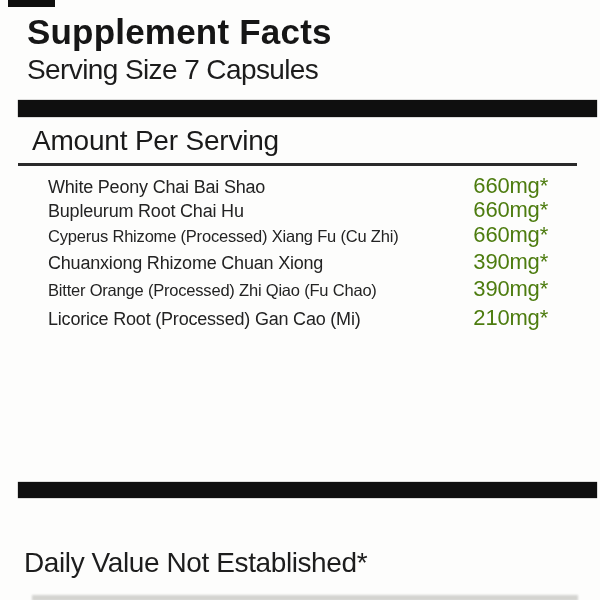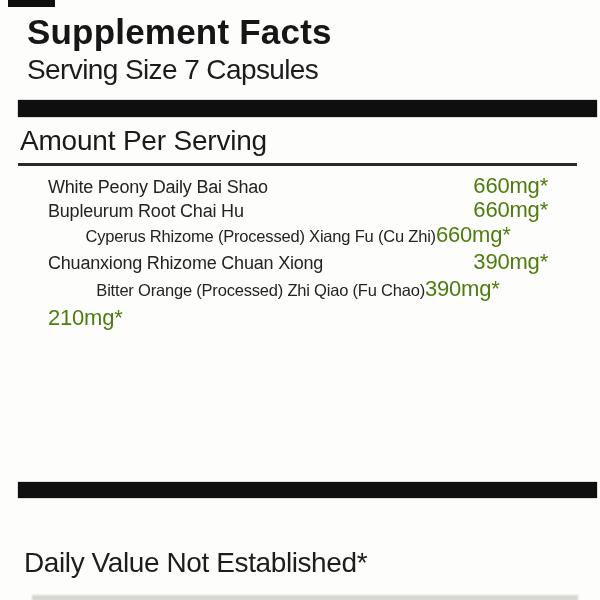--- a/index.html
+++ b/index.html
@@ -49,21 +49,21 @@
     position: absolute;
     left: 27px; top: 54px;
     font-size: 28px;
     font-weight: 400;
     letter-spacing: -0.6px;
     color: #1c1c1c;
     white-space: nowrap;
   }
   .amount-header {
     position: absolute;
-    left: 20px; top: 125px;
+    left: 32px; top: 125px;
     font-size: 28px;
     font-weight: 400;
     letter-spacing: -0.2px;
     color: #1a1a1a;
     white-space: nowrap;
   }
   .header-rule {
     position: absolute;
     left: 18px; top: 163px;
     width: 559px; height: 3px;
@@ -79,21 +79,20 @@
     justify-content: space-between;
     align-items: baseline;
     font-size: 18px;
     line-height: 19px;
     color: #232323;
     letter-spacing: -0.2px;
     white-space: nowrap;
   }
   .ing-row.sm {
     font-size: 16.5px;
-    justify-content: center;
   }
   .ing-row .amt {
     font-size: 22px;
     color: #4d7c0f;
   }
   .m2 { margin-top: 3px; gap: 36px; }
   .m3 { margin-top: 4px; }
   .m4 { margin-top: 6px; }
   .m5 { margin-top: 6px; }
   .m6 { margin-top: 8px; }
@@ -130,40 +129,41 @@
   <div class="serving-size">Serving Size 7 Capsules</div>
 
   <div class="bar bar-thick-1"></div>
 
   <div class="amount-header">Amount Per Serving</div>
 
   <div class="header-rule"></div>
 
   <div class="ingredients">
     <div class="ing-row">
-      <span class="nm">White Peony Daily Bai Shao</span>
+      <span class="nm">White Peony Chai Bai Shao</span>
       <span class="amt">660mg*</span>
     </div>
     <div class="ing-row m2">
       <span class="nm">Bupleurum Root Chai Hu</span>
       <span class="amt">660mg*</span>
     </div>
     <div class="ing-row sm m3">
       <span class="nm">Cyperus Rhizome (Processed) Xiang Fu (Cu Zhi)</span>
       <span class="amt">660mg*</span>
     </div>
     <div class="ing-row m4">
       <span class="nm">Chuanxiong Rhizome Chuan Xiong</span>
       <span class="amt">390mg*</span>
     </div>
     <div class="ing-row sm m5">
       <span class="nm">Bitter Orange (Processed) Zhi Qiao (Fu Chao)</span>
       <span class="amt">390mg*</span>
     </div>
     <div class="ing-row m6">
+      <span class="nm">Licorice Root (Processed) Gan Cao (Mi)</span>
       <span class="amt">210mg*</span>
     </div>
   </div>
 
   <div class="bar bar-thick-2"></div>
 
   <div class="daily-value">Daily Value Not Established*</div>
 
 
   <div class="bar-bottom-faded" style="position:absolute;"></div>

